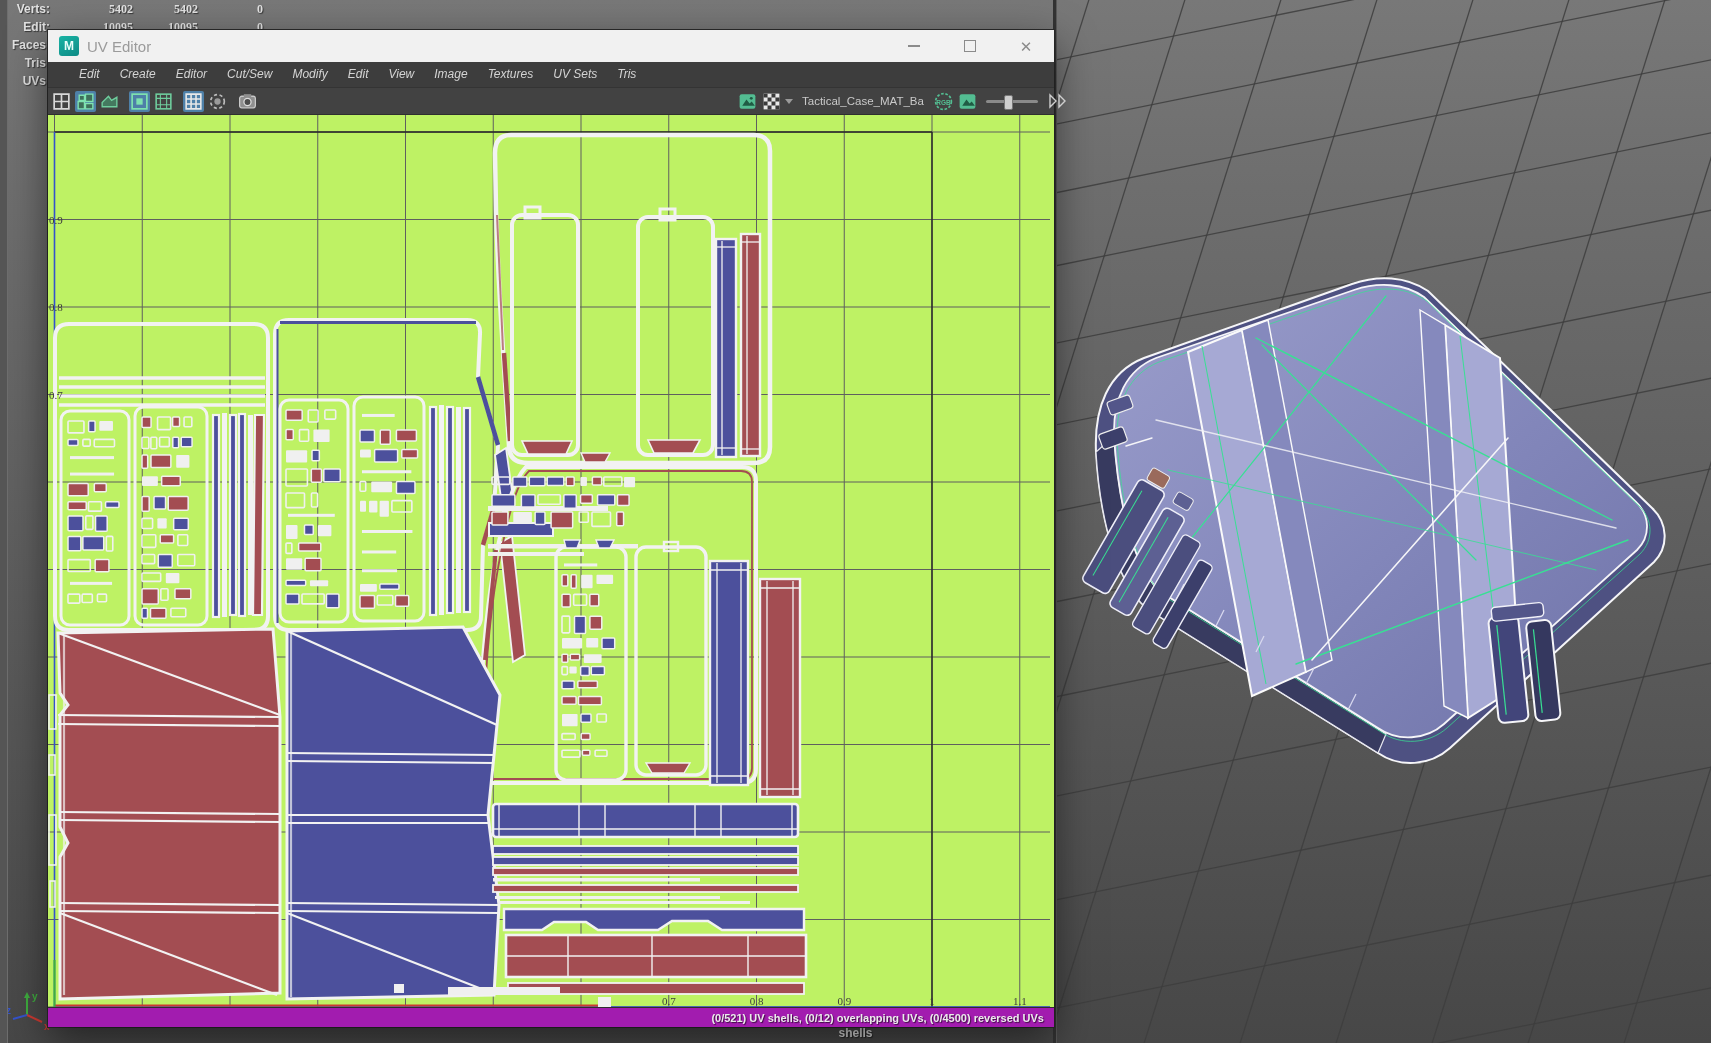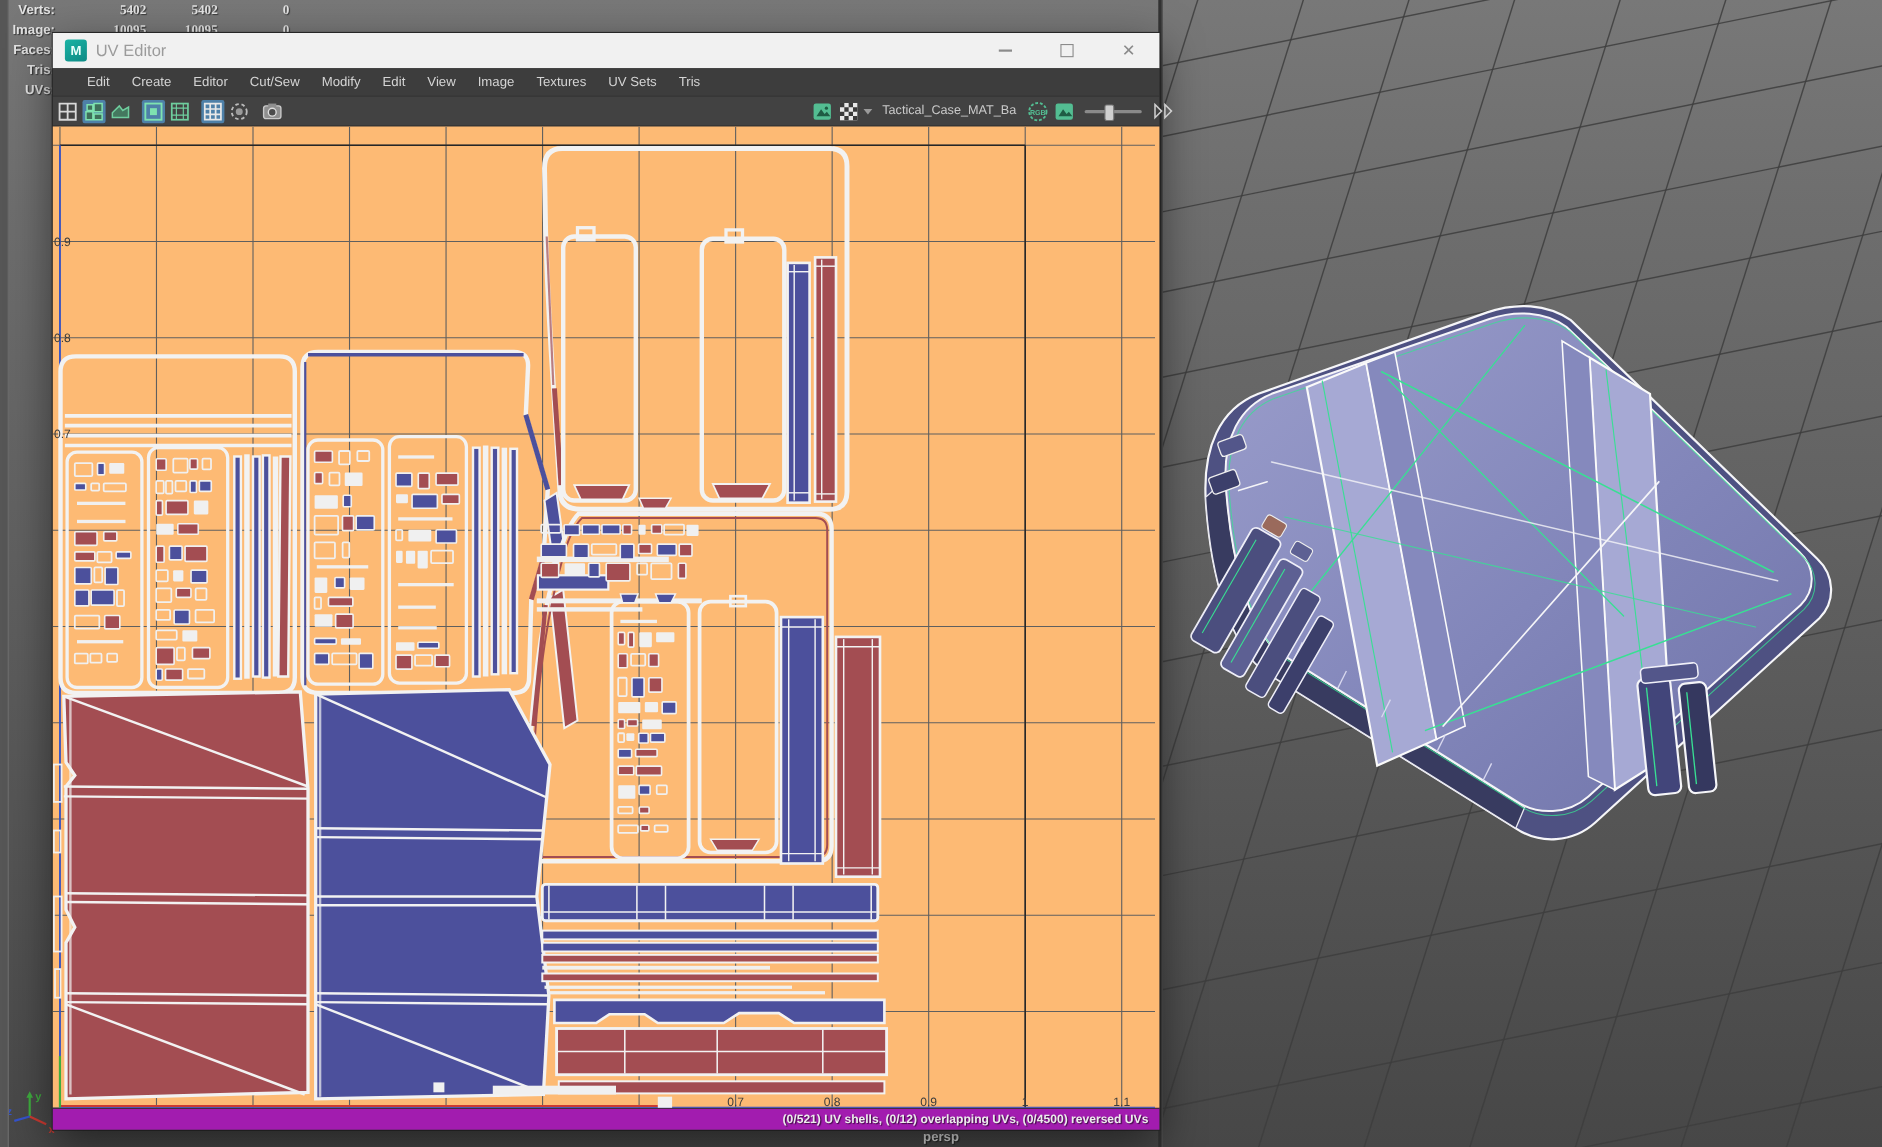--- a/index.html
+++ b/index.html
@@ -25,32 +25,32 @@
   #titlebar{height:32px;background:#f1f1f1;display:flex;align-items:center;flex:0 0 32px;}
   #maya-icon{width:20px;height:20px;margin-left:11px;border-radius:3px;
      background:linear-gradient(150deg,#1ab3a4,#0d8a85);color:#eafffb;font-size:12px;font-weight:bold;
      display:flex;align-items:center;justify-content:center;}
   #window-title{margin-left:8px;font-size:15px;color:#9b9b9b;}
   #win-controls{margin-left:auto;display:flex;height:100%;}
   .win-btn{width:56px;height:100%;display:flex;align-items:center;justify-content:center;cursor:default;}
   .glyph-min{width:12px;height:1.5px;background:#8b8b8b;}
   .glyph-max{width:10px;height:10px;border:1.5px solid #8b8b8b;}
   .glyph-close{font-size:15px;color:#8b8b8b;line-height:1;}
-  #menubar{height:25px;background:#3d3d3d;display:flex;align-items:center;padding-left:21px;flex:0 0 25px;border-bottom:1px solid #343434;}
+  #menubar{height:25px;background:#3d3d3d;display:flex;align-items:center;padding-left:21px;flex:0 0 25px;border-bottom:1px solid #343434;font-style:italic;}
   .menu-item{font-size:12px;color:#d4d4d4;padding:0 10px;line-height:25px;}
   #toolbar{height:26px;background:#424242;display:flex;align-items:center;flex:0 0 26px;border-bottom:1px solid #2f2f2f;position:relative;}
   .tb-icon{width:21px;height:21px;margin-left:3px;border-radius:2px;display:flex;align-items:center;justify-content:center;}
   .tb-icon.hl{background:#4e80a8;}
   .tb-gap{width:6px;}
   #tb-right{position:absolute;left:686px;top:0;height:26px;display:flex;align-items:center;}
   #mat-name{font-size:11.5px;color:#c9c9c9;margin:0 6px;white-space:nowrap;}
   .caret{width:0;height:0;border-left:4px solid transparent;border-right:4px solid transparent;border-top:5px solid #9a9a9a;margin:0 3px;}
   #tb-slider{width:52px;height:3px;background:#8a8a8a;border-radius:2px;position:relative;margin:0 8px;}
   #tb-slider .knob{position:absolute;left:18px;top:-5px;width:7px;height:13px;background:#cfcfcf;border-radius:2px;border:1px solid #777;}
-  #canvas-wrap{flex:1 1 auto;position:relative;background:#fdba74;overflow:hidden;}
+  #canvas-wrap{flex:1 1 auto;position:relative;background:#bef264;overflow:hidden;font-family:Liberation Serif, serif;}
   #statusbar{flex:0 0 19px;background:#a21caf;display:flex;align-items:center;justify-content:flex-end;border-top:1px solid #2e2e2e;}
   #status-text{font-size:11px;font-weight:bold;color:#ececec;margin-right:10px;text-shadow:1px 1px 1px rgba(0,0,0,.6);}
   
   :root{--uv-red:#a34d52;--uv-blue:#4c509c;--wire:#f2f2f2;--green:#38e093;--hl:#4e80a8;}
   .wire{stroke:var(--wire);fill:none;}
   .fill-r{fill:var(--uv-red);}  .fill-b{fill:var(--uv-blue);}
   .isl-r{fill:var(--uv-red);stroke:#f0f0f0;stroke-width:1.5;}
   .isl-b{fill:var(--uv-blue);stroke:#f0f0f0;stroke-width:1.5;}
   .isl-o{fill:none;stroke:#f0f0f0;stroke-width:1.6;}
   .isl-w{fill:#f0f0f0;stroke:none;}
@@ -160,21 +160,21 @@
   </svg>
 
   <div id="hud">
       <div class="hud-row" style="top: 0px;">
         <span class="hud-label">Verts:</span>
         <span class="hud-val" style="left: 63px;">5402</span>
         <span class="hud-val" style="left: 128px;">5402</span>
         <span class="hud-val" style="left: 193px;">0</span>
       </div>
       <div class="hud-row" style="top: 18px;">
-        <span class="hud-label">Image:</span>
+        <span class="hud-label">Edit:</span>
         <span class="hud-val" style="left: 63px;">10095</span>
         <span class="hud-val" style="left: 128px;">10095</span>
         <span class="hud-val" style="left: 193px;">0</span>
       </div>
       <div class="hud-row" style="top: 36px;">
         <span class="hud-label">Faces:</span>
       </div>
       <div class="hud-row" style="top: 54px;">
         <span class="hud-label">Tris:</span>
       </div>
@@ -186,21 +186,21 @@
   <svg id="gizmo" viewBox="0 0 48 48">
     <line x1="21" y1="27" x2="21" y2="8" stroke="#3fae3f" stroke-width="2"></line>
     <polygon points="21,4 18,10 24,10" fill="#3fae3f"></polygon>
     <line x1="21" y1="27" x2="36" y2="34" stroke="#cc3a32" stroke-width="2"></line>
     <line x1="21" y1="27" x2="7" y2="31" stroke="#3553cc" stroke-width="2"></line>
     <text x="26" y="12" font-size="10" fill="#3fae3f" font-weight="bold">y</text>
     <text x="38" y="42" font-size="10" fill="#cc3a32" font-weight="bold">x</text>
     <text x="0" y="26" font-size="10" fill="#3553cc" font-weight="bold">z</text>
   </svg>
 
-  <div id="persp-label">persp</div>
+  <div id="persp-label">shells</div>
   <div id="vp-left-edge"></div>
   <div id="vp-divider"></div>
 </div>
 
 <div id="uv-window">
   <div id="titlebar">
     <div id="maya-icon">M</div>
     <div id="window-title">UV Editor</div>
     <div id="win-controls">
       <div class="win-btn">

